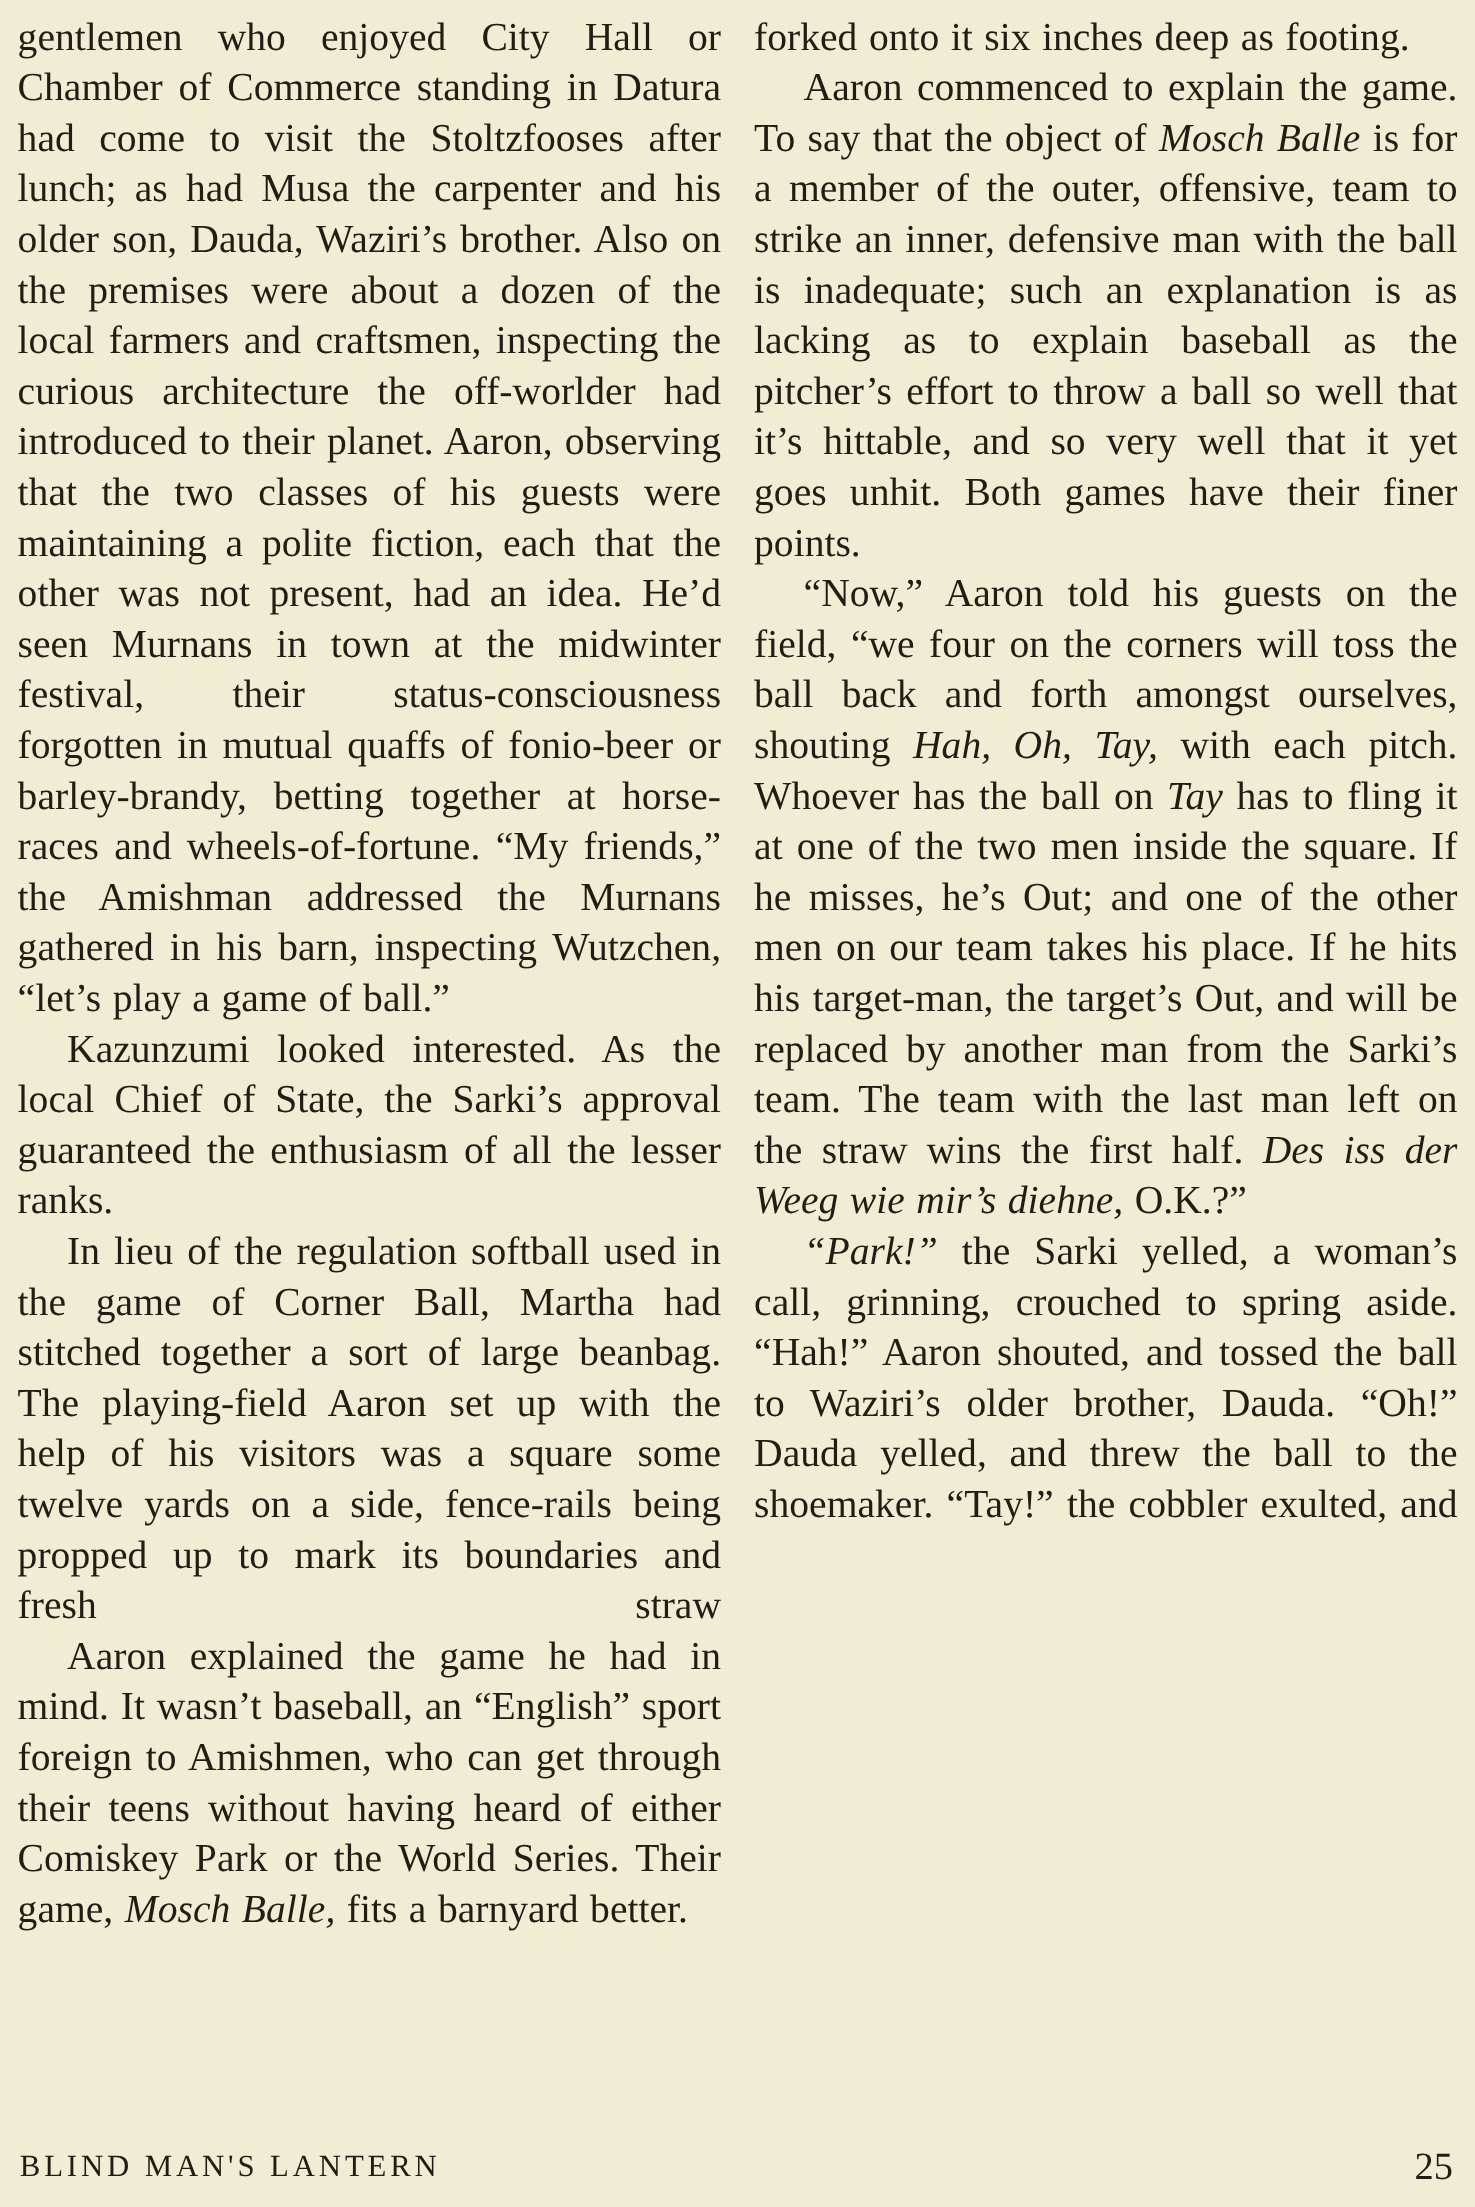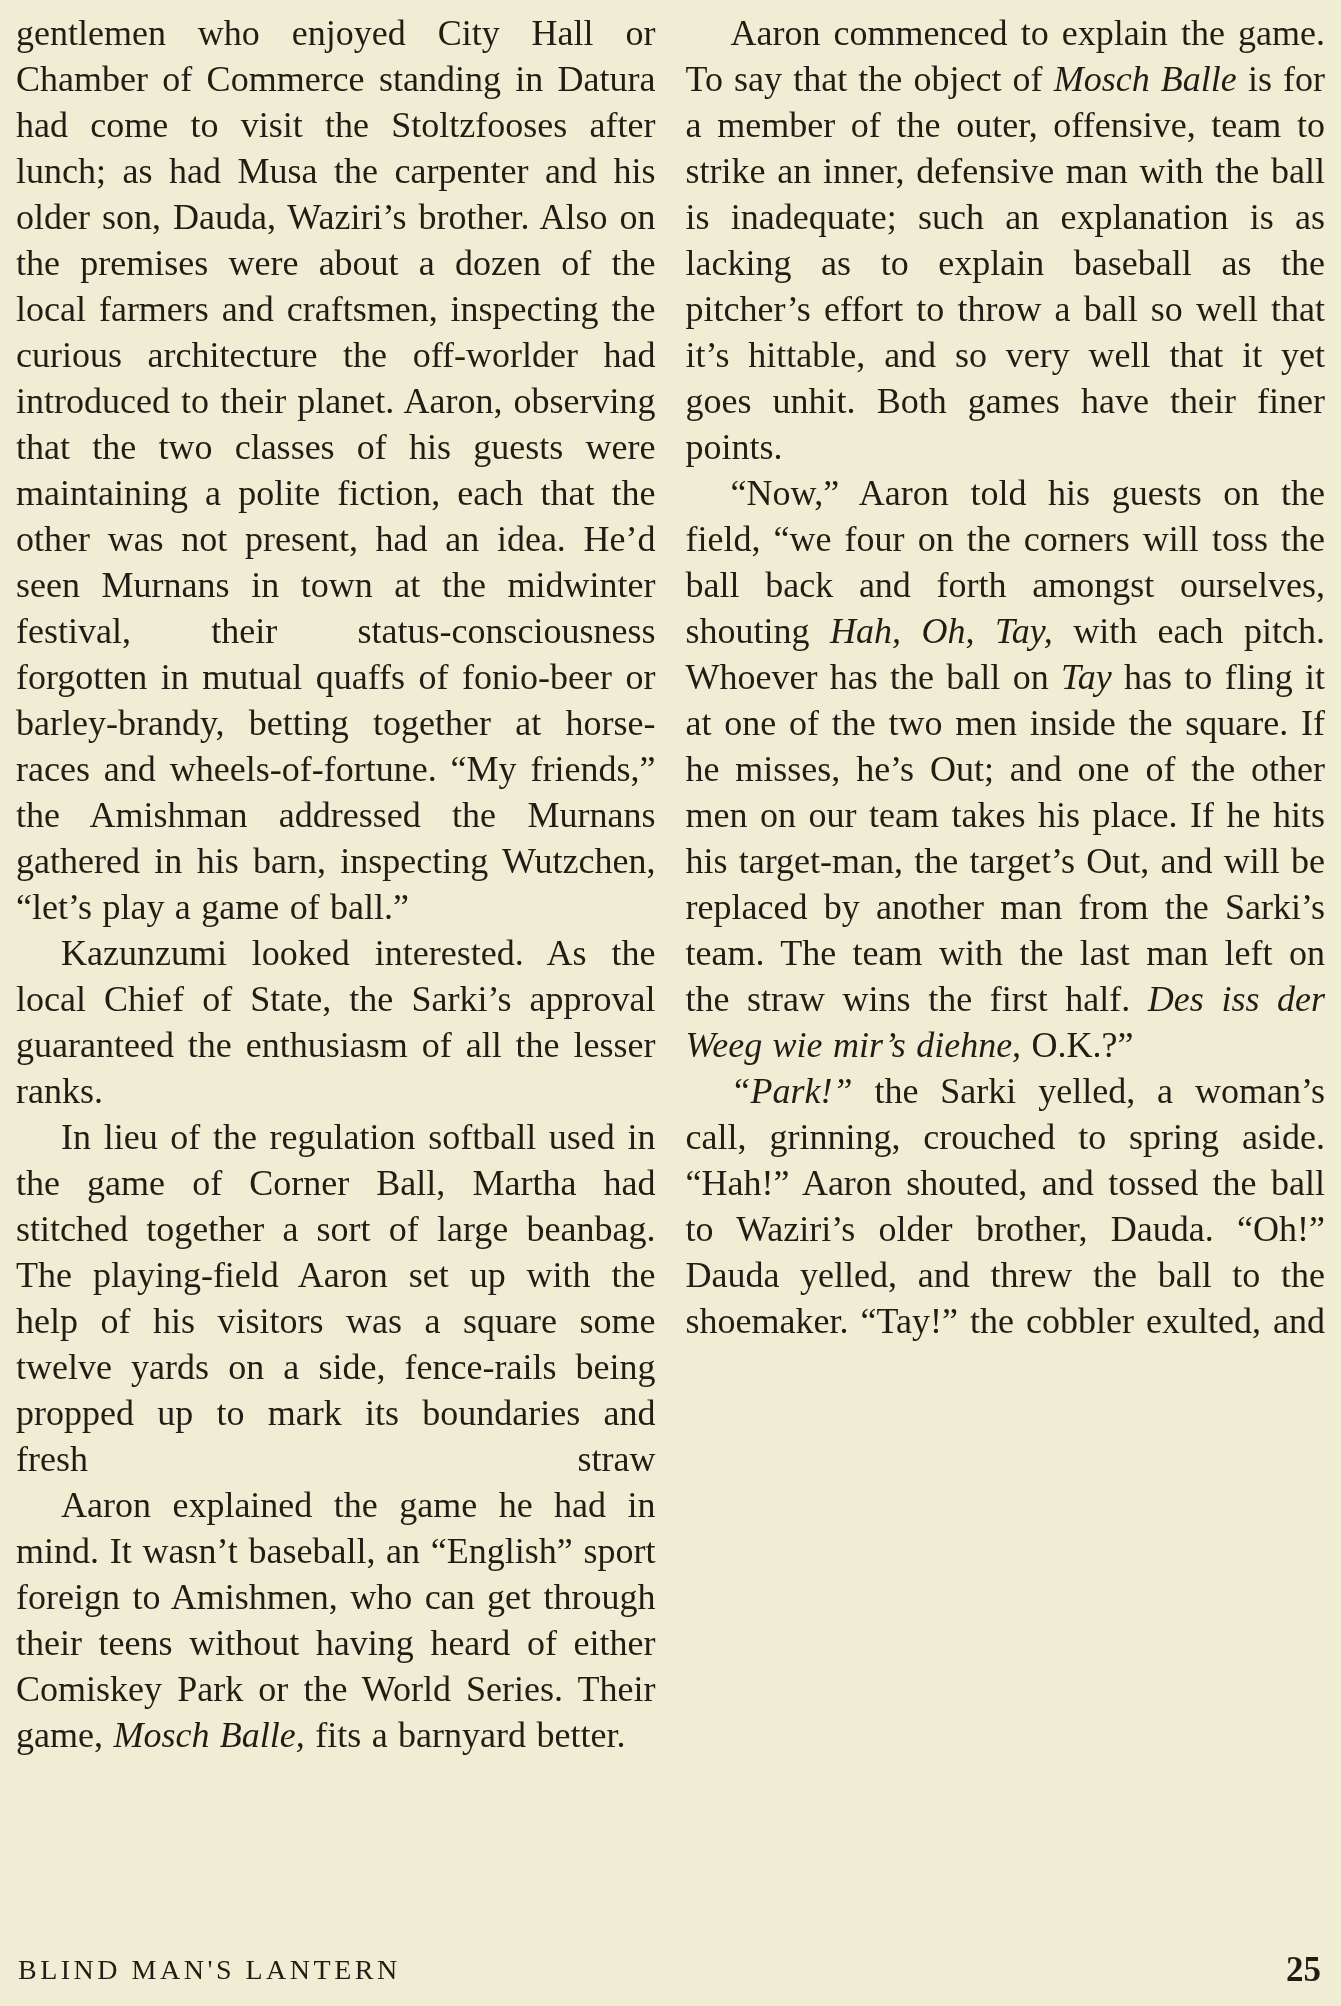--- a/index.html
+++ b/index.html
@@ -50,35 +50,36 @@
     align-items: center;
     padding: 6px 4px 0 2px;
   }
   .running-title {
     font-size: 28px;
     letter-spacing: 3.5px;
     font-weight: 500;
   }
   .page-number {
     font-size: 35px;
-    font-weight: bold;
+    font-weight: normal;
   }
 </style>
 </head>
 <body>
 
 <div class="page">
   <div class="columns">
     <div class="col">
         <p class="para"><span>gentlemen who enjoyed City Hall or Chamber of Commerce standing in Datura had come to visit the Stoltzfooses after lunch; as had Musa the carpenter and his older son, Dauda, Waziri’s brother. Also on the premises were about a dozen of the local farmers and craftsmen, inspecting the curious architecture the off-worlder had introduced to their planet. Aaron, observing that the two classes of his guests were maintaining a polite fiction, each that the other was not present, had an idea. He’d seen Murnans in town at the midwinter festival, their status-consciousness forgotten in mutual quaffs of fonio-beer or barley-brandy, betting together at horse-races and wheels-of-fortune. “My friends,” the Amishman addressed the Murnans gathered in his barn, inspecting Wutzchen, “let’s play a game of ball.”</span></p>
         <p class="para indent"><span>Kazunzumi looked interested. As the local Chief of State, the Sarki’s approval guaranteed the enthusiasm of all the lesser ranks.</span></p>
         <p class="para indent flush-last"><span>In lieu of the regulation softball used in the game of Corner Ball, Martha had stitched together a sort of large beanbag. The playing-field Aaron set up with the help of his visitors was a square some twelve yards on a side, fence-rails being propped up to mark its boundaries and fresh straw</span></p>
         <p class="para indent"><span>Aaron explained the game he had in mind. It wasn’t baseball, an “English” sport foreign to Amishmen, who can get through their teens without having heard of either Comiskey Park or the World Series. Their game, </span><span class="it">Mosch Balle,</span><span> fits a barnyard better.</span></p>
       </div>
     <div class="col">
+        <p class="para"><span>forked onto it six inches deep as footing.</span></p>
         <p class="para indent"><span>Aaron commenced to explain the game. To say that the object of </span><span class="it">Mosch Balle</span><span> is for a member of the outer, offensive, team to strike an inner, defensive man with the ball is inadequate; such an explanation is as lacking as to explain baseball as the pitcher’s effort to throw a ball so well that it’s hittable, and so very well that it yet goes unhit. Both games have their finer points.</span></p>
         <p class="para indent"><span>“Now,” Aaron told his guests on the field, “we four on the corners will toss the ball back and forth amongst ourselves, shouting </span><span class="it">Hah, Oh, Tay,</span><span> with each pitch. Whoever has the ball on </span><span class="it">Tay</span><span> has to fling it at one of the two men inside the square. If he misses, he’s Out; and one of the other men on our team takes his place. If he hits his target-man, the target’s Out, and will be replaced by another man from the Sarki’s team. The team with the last man left on the straw wins the first half. </span><span class="it">Des iss der Weeg wie mir’s diehne,</span><span> O.K.?”</span></p>
         <p class="para indent flush-last"><span class="it">“Park!”</span><span> the Sarki yelled, a woman’s call, grinning, crouched to spring aside. “Hah!” Aaron shouted, and tossed the ball to Waziri’s older brother, Dauda. “Oh!” Dauda yelled, and threw the ball to the shoemaker. “Tay!” the cobbler exulted, and</span></p>
       </div>
   </div>
   <div class="footer">
     <span class="running-title">BLIND MAN'S LANTERN</span>
     <span class="page-number">25</span>
   </div>
 </div>

